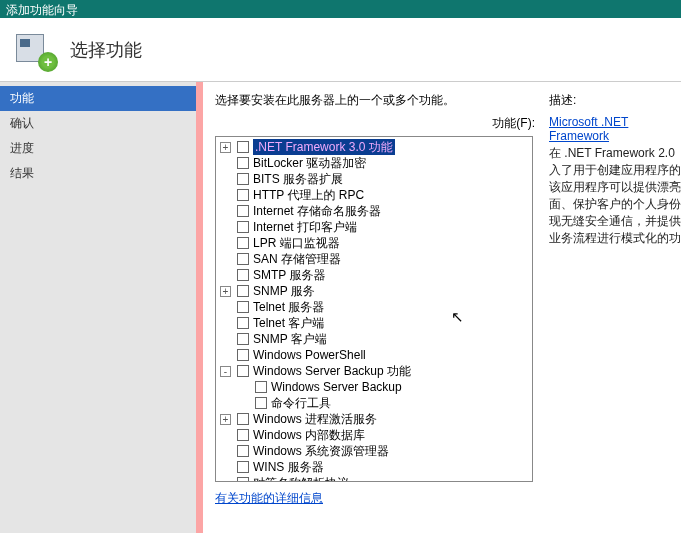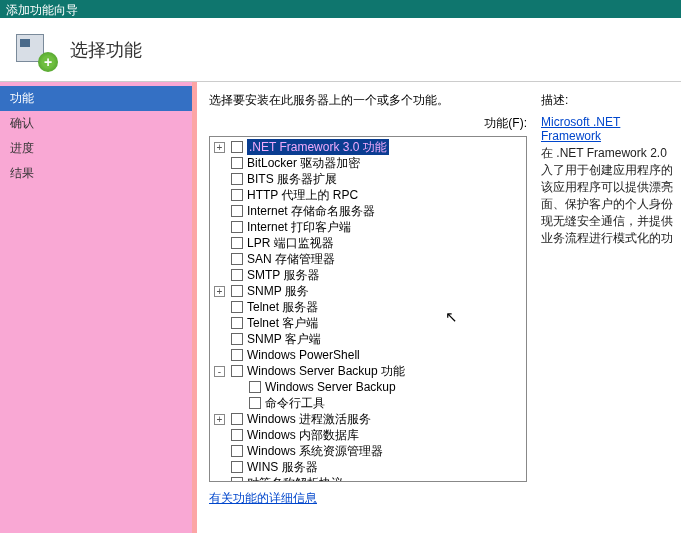--- a/index.html
+++ b/index.html
@@ -5,24 +5,24 @@
 * { box-sizing: border-box; margin: 0; padding: 0; }
 body { font-family: "Microsoft YaHei", SimSun, Arial, sans-serif; font-size: 12px; background: #fff; width: 681px; height: 533px; overflow: hidden; }
 .titlebar { background: #0f766e; color: #fff; padding: 2px 6px; font-size: 12px; height: 18px; }
 .header { display: flex; align-items: center; padding: 10px 16px; border-bottom: 1px solid #ccc; height: 64px; }
 .header-icon { width: 40px; height: 40px; position: relative; margin-right: 14px; }
 .server-box { width: 28px; height: 28px; background: #d8dee6; border: 1px solid #7a8a9a; position: absolute; top: 4px; left: 0; }
 .server-box::after { content: ""; position: absolute; top: 4px; left: 3px; width: 10px; height: 8px; background: #4a6a8a; }
 .plus-badge { position: absolute; right: -2px; bottom: -2px; width: 20px; height: 20px; border-radius: 50%; background: radial-gradient(circle, #6fbf3f 40%, #4a9a2a 90%); display: flex; align-items: center; justify-content: center; color: #fff; font-weight: bold; font-size: 14px; }
 .header-title { font-size: 18px; color: #333; }
 .body { display: flex; height: calc(533px - 18px - 64px); }
-.sidebar { width: 196px; background: #f9a8d4; padding-top: 4px; }
+.sidebar { width: 196px; background: #e5e5e5; padding-top: 4px; }
 .side-item { padding: 4px 10px; font-size: 12px; color: #333; cursor: pointer; }
 .side-item.sel { background: #3470c4; color: #fff; }
-.main { flex: 1; padding: 10px 8px 10px 12px; border-left: 5px solid #fca5a5; display: flex; gap: 14px; }
+.main { flex: 1; padding: 10px 0 10px 12px; border-left: 7px solid #fca5a5; display: flex; gap: 14px; }
 .center { flex: 1; min-width: 0; }
 .instruction { margin-bottom: 6px; font-size: 12px; }
 .features-label { margin-bottom: 4px; font-size: 12px; text-align: right; }
 .tree-wrap { border: 1px solid #888; width: 318px; height: 346px; overflow: hidden; background: #fff; }
 .tree { padding: 2px 0; font-family: SimSun, Arial, sans-serif; font-size: 12px; line-height: 16px; }
 .node { display: flex; align-items: center; white-space: nowrap; padding-right: 4px; }
 .toggle { width: 11px; height: 11px; border: 1px solid #888; font-size: 10px; line-height: 9px; text-align: center; margin-left: 4px; color: #555; cursor: pointer; flex-shrink: 0; }
 .toggle-spacer { width: 11px; margin-left: 4px; flex-shrink: 0; }
 .cb { width: 12px; height: 12px; border: 1px solid #666; margin: 0 4px 0 6px; background: #fff; cursor: pointer; flex-shrink: 0; position: relative; }
 .cb.cursor::after { content: ""; position: absolute; width: 14px; height: 18px; left: 3px; top: 4px; background: transparent; }

